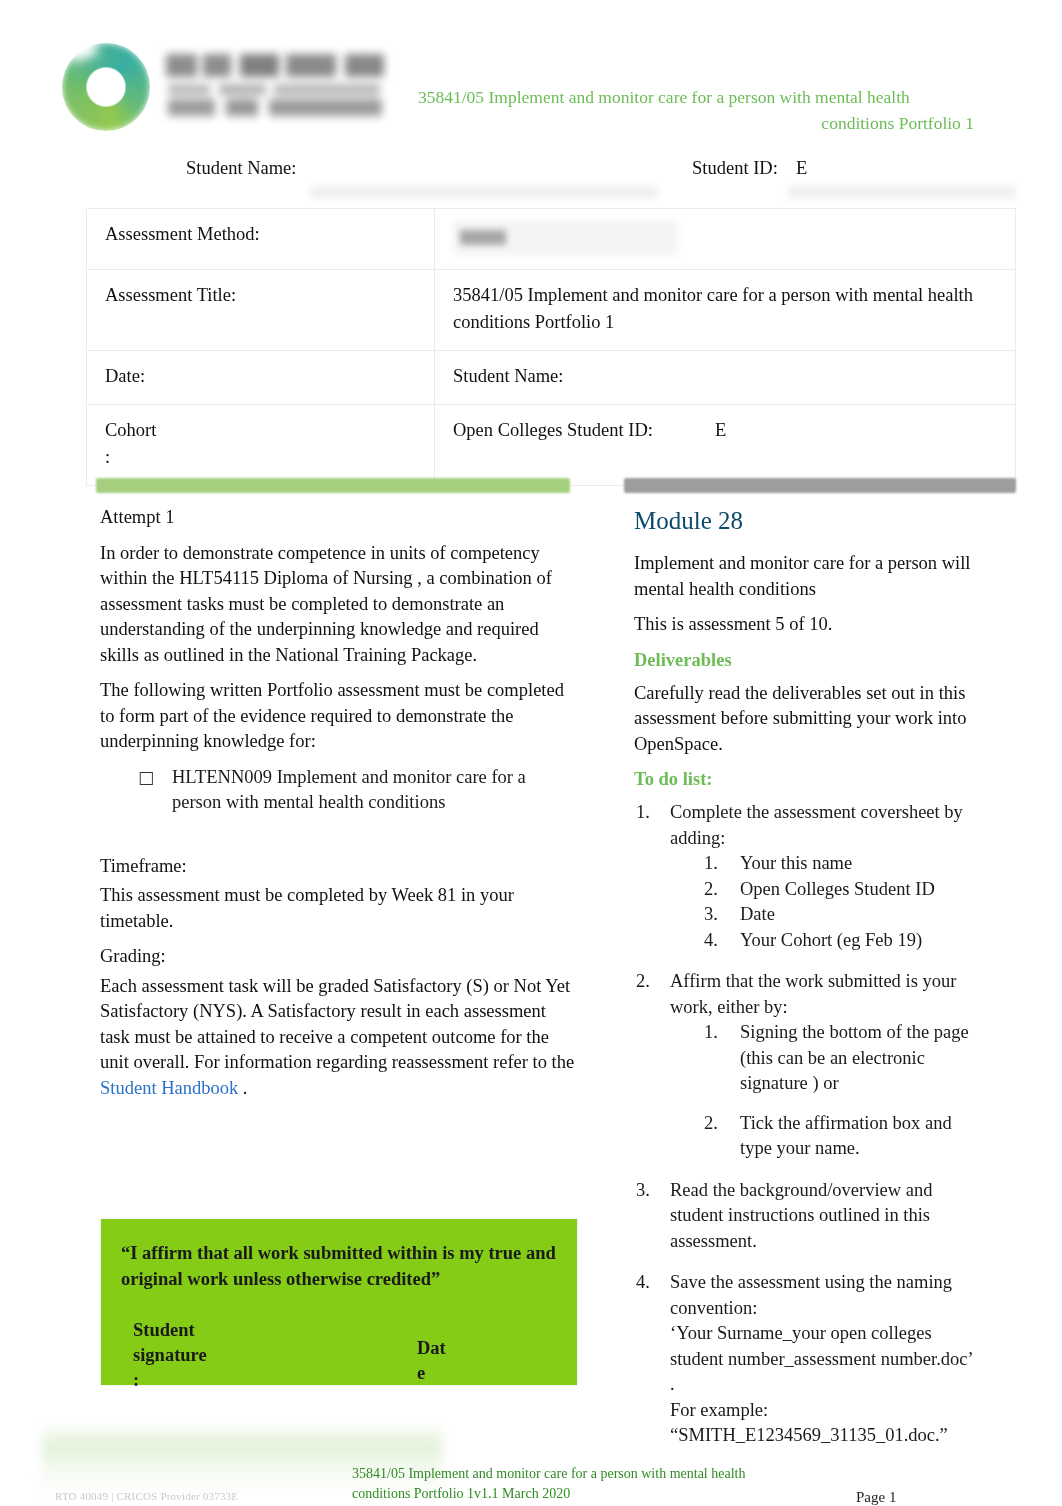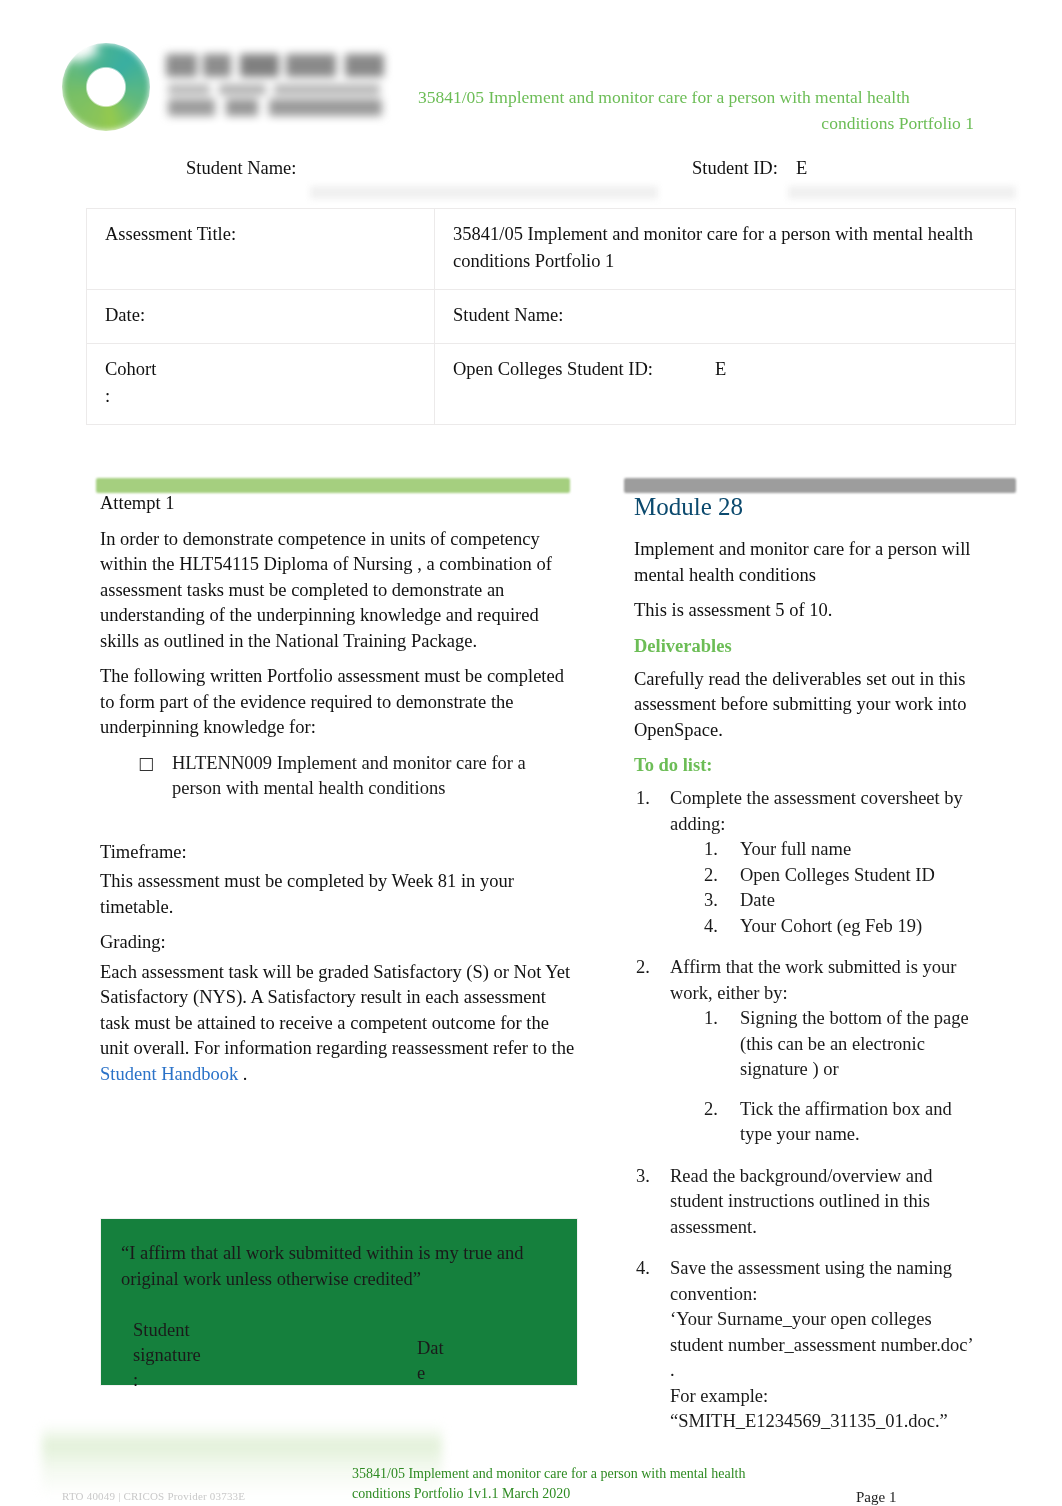--- a/index.html
+++ b/index.html
@@ -182,21 +182,21 @@
   .bar-gray {
     left: 624px; top: 478px;
     width: 392px;
     background: #9d9d9d;
     filter: blur(0.8px);
   }
 
   
   .col {
     position: absolute;
-    top: 491px;
+    top: 505px;
   }
   .col-left  { left: 100px; width: 478px; }
   .col-right { left: 634px; width: 340px; }
 
   .col p {
     margin: 0 0 10px 0;
     font-size: 18.5px;
     line-height: 25.5px;
     color: #111;
   }
@@ -225,23 +225,24 @@
 
   .link {
     color: #2a72c8;
   }
 
   
   .affirm-box {
     position: absolute;
     left: 100px; top: 1218px;
     width: 478px; height: 168px;
-    background: #15803d;
+    background: #84cc16;
     border: 1px solid #f2f2f2;
     padding: 22px 20px 0 20px;
+    font-weight: bold;
   }
   .affirm-quote {
     font-size: 18.5px;
     line-height: 25.5px;
     margin: 0 0 26px 0;
   }
   .affirm-fields {
     position: relative;
     height: 76px;
   }
@@ -325,21 +326,20 @@
     filter: blur(5px);
   }
   .footer-rto {
     position: absolute;
     left: 55px; top: 1489px;
     font-size: 11px;
     line-height: 14px;
     color: #c9c9c9;
     letter-spacing: .2px;
     white-space: nowrap;
-    margin-left: 7px;
   }
   .footer-center {
     position: absolute;
     left: 352px; top: 1464px;
     width: 520px;
     font-size: 14px;
     line-height: 20px;
     color: #2e8b22;
   }
   .footer-page {
@@ -371,20 +371,29 @@
 <div class="student-row">
   <div class="sr-label sr-name-label">Student Name:</div>
   <div class="sr-blank sr-blank-1"></div>
   <div class="sr-label sr-id-label">Student ID:</div>
   <div class="sr-label sr-id-value">E</div>
   <div class="sr-blank sr-blank-2"></div>
 </div>
 
 <table class="cover-table">
   <tbody>
+      <tr>
+    <td class="ct-label-col">Assessment Method:</td>
+    <td colspan="2">
+      <span class="ct-method-blank">
+        <span class="mb-bg"></span>
+        <span class="mb-word"></span>
+      </span>
+    </td>
+  </tr>
   <tr>
     <td class="ct-label-col">Assessment Title:</td>
     <td colspan="2">
       <span class="ct-two-line">35841/05 Implement and monitor care for a person with mental health</span>
       <span class="ct-two-line">conditions Portfolio 1</span>
     </td>
   </tr>
   <tr>
     <td class="ct-half-col">Date:</td>
     <td colspan="2">Student Name:</td>
@@ -448,21 +457,21 @@
 
   <h3 class="h-green">To do list:</h3>
 
   <ol class="todo">
     <li>
       <span class="num">1.</span>
       <span>Complete the assessment coversheet by adding:</span>
       <ol class="sub">
         <li>
           <span class="num">1.</span>
-          <span>Your full name</span>
+          <span>Your this name</span>
         </li>
         <li>
           <span class="num">2.</span>
           <span>Open Colleges Student ID</span>
         </li>
         <li>
           <span class="num">3.</span>
           <span>Date</span>
         </li>
         <li>

